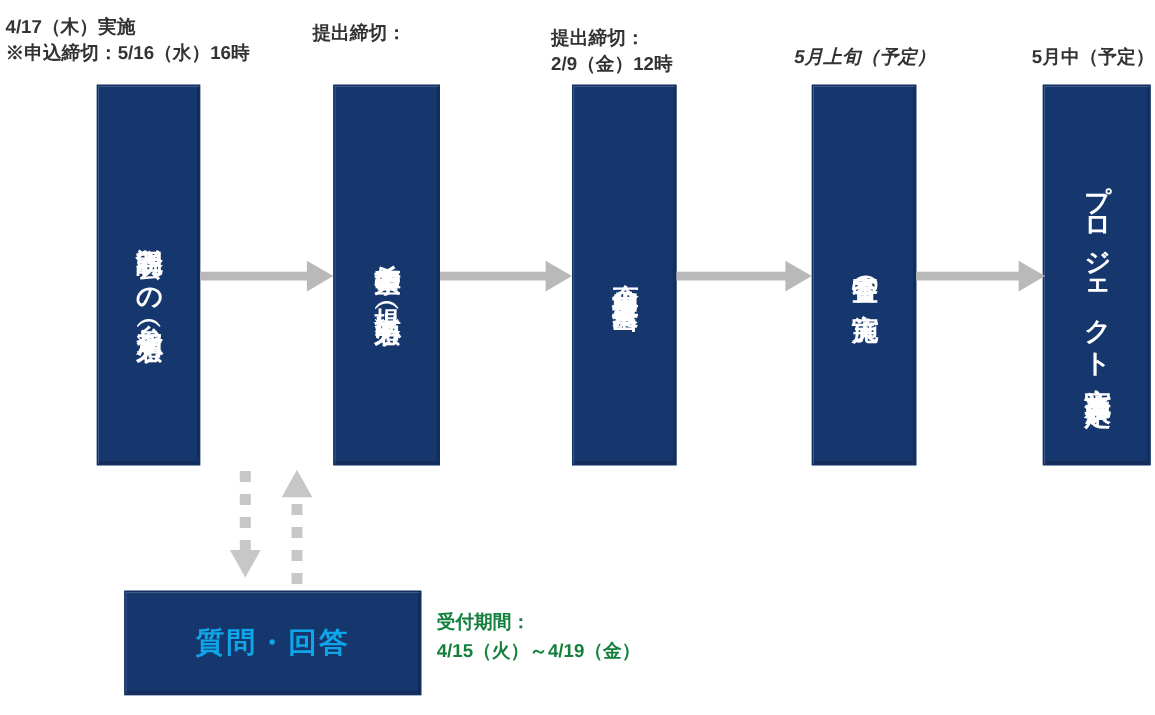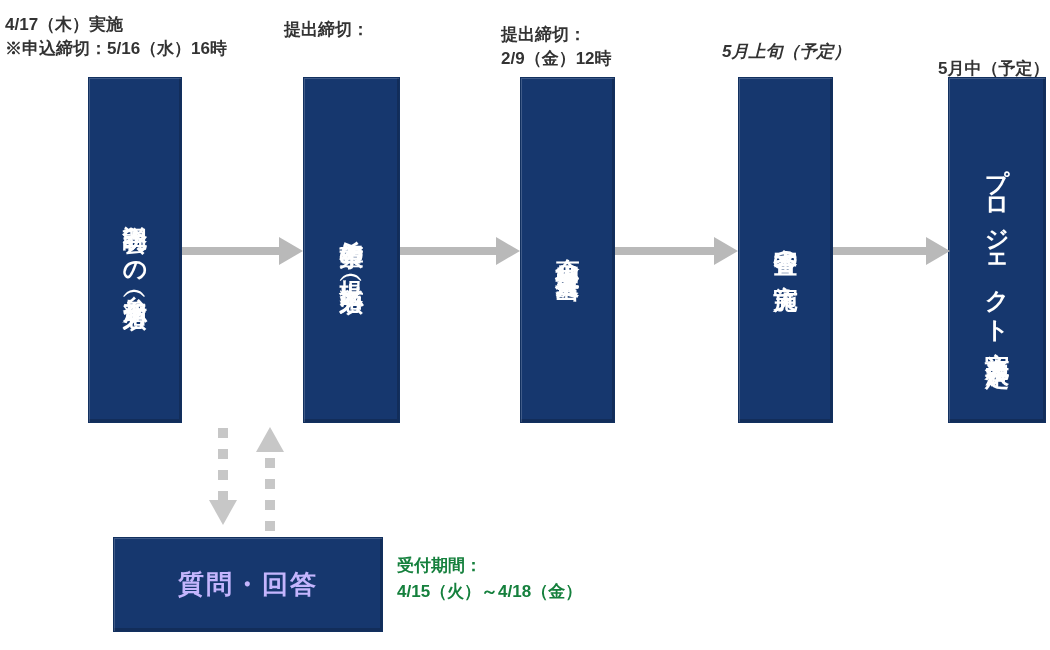--- a/index.html
+++ b/index.html
@@ -106,21 +106,21 @@
     height: 95px;
     background: #16376E;
     border: 1px solid #12305f;
     box-shadow: inset 1px 1px 0 rgba(255,255,255,0.18), inset -2px -3px 0 rgba(0,0,0,0.18);
     display: flex;
     align-items: center;
     justify-content: center;
     box-sizing: border-box;
   }
   .qa-box .label {
-    color: #c4b5fd;
+    color: #0ea5e9;
     font-size: 26px;
     font-weight: bold;
     letter-spacing: 2px;
   }
   .qa-note {
     position: absolute;
     left: 397px;
     top: 553px;
     color: #15803d;
     font-size: 17px;
@@ -141,21 +141,21 @@
   <div class="note" style="left:284px; top:18px;">
     <div>提出締切：</div>
   </div>
   <div class="note" style="left:501px; top:23px;">
     <div>提出締切：</div>
     <div>2/9（金）12時</div>
   </div>
   <div class="note" style="left:722px; top:40px;font-style:italic;">
     <div>5月上旬（予定）</div>
   </div>
-  <div class="note" style="left:938px; top:57px;">
+  <div class="note" style="left:938px; top:40px;">
     <div>5月中（予定）</div>
   </div>
 
   <div class="step-box" style="left:88px; width:94px;">
     <span class="vtext">説明会への参加（必須）</span>
   </div>
   <div class="step-box" style="left:303px; width:97px;">
     <span class="vtext">希望票の提出（必須）</span>
   </div>
   <div class="step-box" style="left:520px; width:95px;">
@@ -189,16 +189,16 @@
   <div class="tri-down" style="left:209px; top:500px;"></div>
 
   <div class="tri-up" style="left:256px; top:427px;"></div>
   <div class="vdash" style="left:265px; top:458px; height:75px;"></div>
 
   <div class="qa-box">
     <span class="label">質問・回答</span>
   </div>
   <div class="qa-note">
     <div>受付期間：</div>
-    <div>4/15（火）～4/18（金）</div>
+    <div>4/15（火）～4/19（金）</div>
   </div>
 
 </div>
 
 </body></html>

